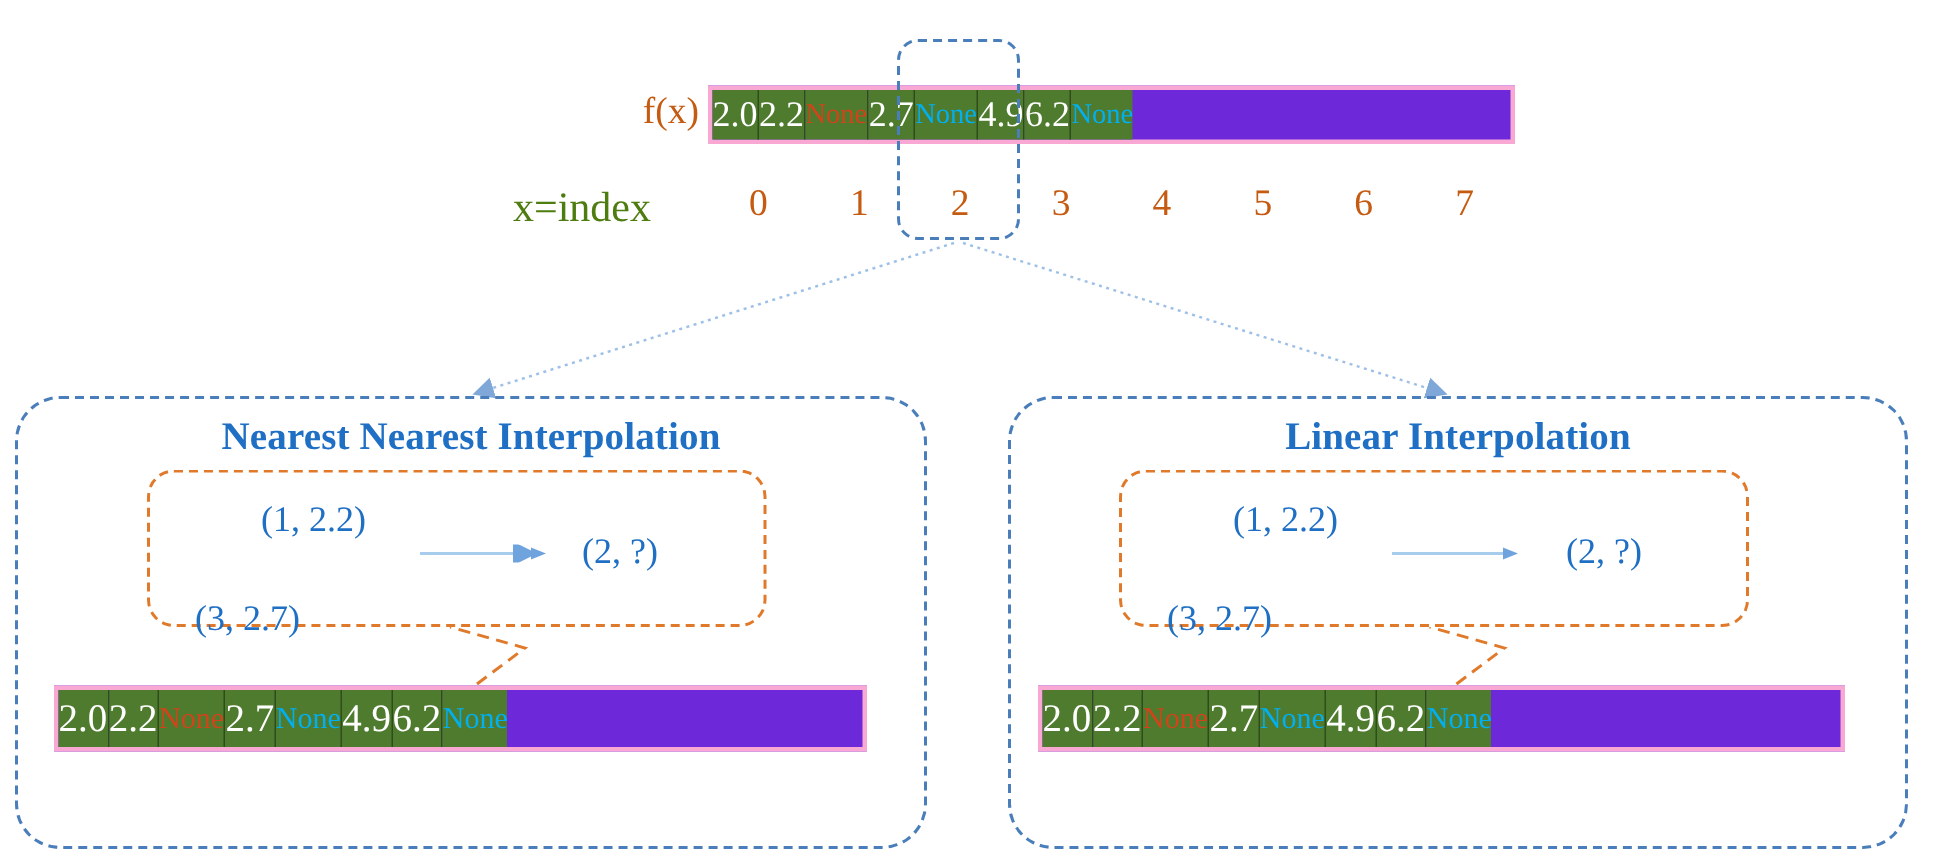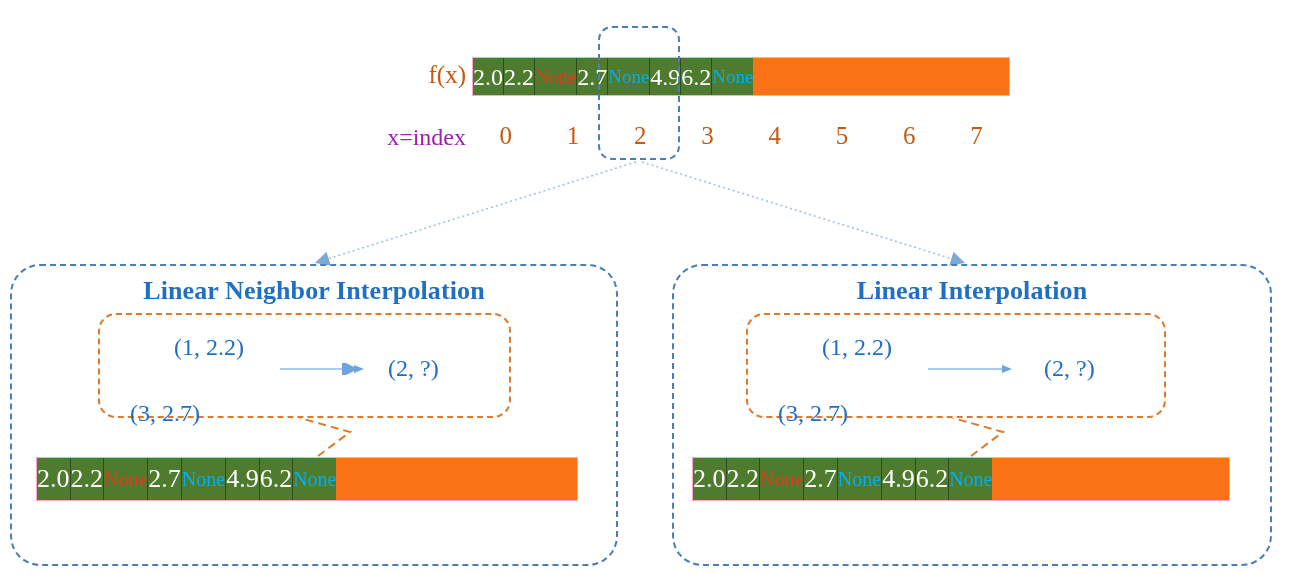--- a/index.html
+++ b/index.html
@@ -8,21 +8,21 @@
     font-family:"Liberation Serif", serif;
     position:relative;overflow:hidden;
   }
   .stage{position:absolute;left:0;top:0;width:1290px;height:414px;}
 
   
   svg.overlay{position:absolute;left:0;top:0;width:1290px;height:574px;pointer-events:none;}
 
   
   .arr{position:absolute;display:flex;box-sizing:border-box;
-       border:1px solid #f9a8d4;background:#f97316;}
+       border:3px solid #f9a8d4;background:#6d28d9;}
   .arr .cell{
     box-sizing:border-box;
     display:flex;align-items:center;justify-content:center;
     background:#4e7b2e;border-right:1px solid #2f4d1a;
     color:#ffffff;font-family:"Liberation Serif",serif;
     line-height:1;
   }
   .arr .cell:last-child{border-right:none;}
   .arr .cell.none-warm{color:#d1441b;}
   .arr .cell.none-cyan{color:#00b0f0;}
@@ -31,21 +31,21 @@
   #top-array{left:472px;top:57px;width:538px;height:39px;}
   #top-array .cell{font-size:24px;}
   #top-array .cell.small{font-size:19px;}
 
   .lbl-fx{
     position:absolute;left:404px;top:62px;width:62px;
     text-align:right;color:#c55a11;font-size:25px;line-height:1;
   }
   .lbl-index{
     position:absolute;left:342px;top:125px;width:124px;
-    text-align:right;color:#a21caf;font-size:24px;line-height:1;
+    text-align:left;color:#4d7c0f;font-size:28px;line-height:1;
   }
   #index-row{
     position:absolute;left:472px;top:123px;width:538px;height:30px;
     display:flex;
   }
   #index-row .ix{
     flex:1;text-align:center;color:#c55a11;font-size:25px;line-height:1;
   }
 
   
@@ -136,21 +136,21 @@
     <div class="ix">3</div>
     <div class="ix">4</div>
     <div class="ix">5</div>
     <div class="ix">6</div>
     <div class="ix">7</div>
   </div>
 
   <div id="highlight-box"></div>
 
   <div class="panel" id="panel-left">
-    <div class="panel-title">Linear Neighbor Interpolation</div>
+    <div class="panel-title">Nearest Nearest Interpolation</div>
   </div>
 
   <div class="callout" id="callout-left">
     <div class="pair p1">(1, 2.2)</div>
     <div class="pair p2">(3, 2.7)</div>
     <svg class="mini-arrow" viewBox="0 0 86 12">
       <line x1="0" y1="6" x2="74" y2="6" stroke="#a8ccec" stroke-width="2" marker-end="url(#ah-mini)"></line>
       <path d="M74,2 L84,6 L74,10 z" fill="#6fa3dd"></path>
     </svg>
     <div class="pair res">(2, ?)</div>

